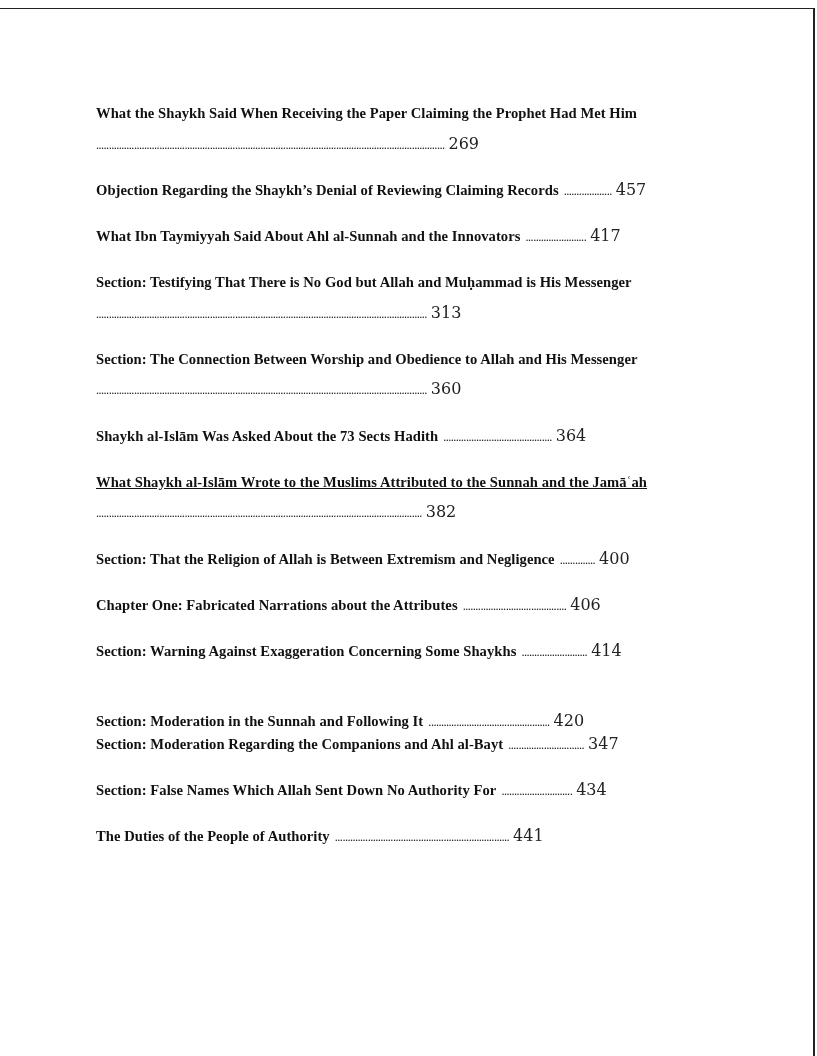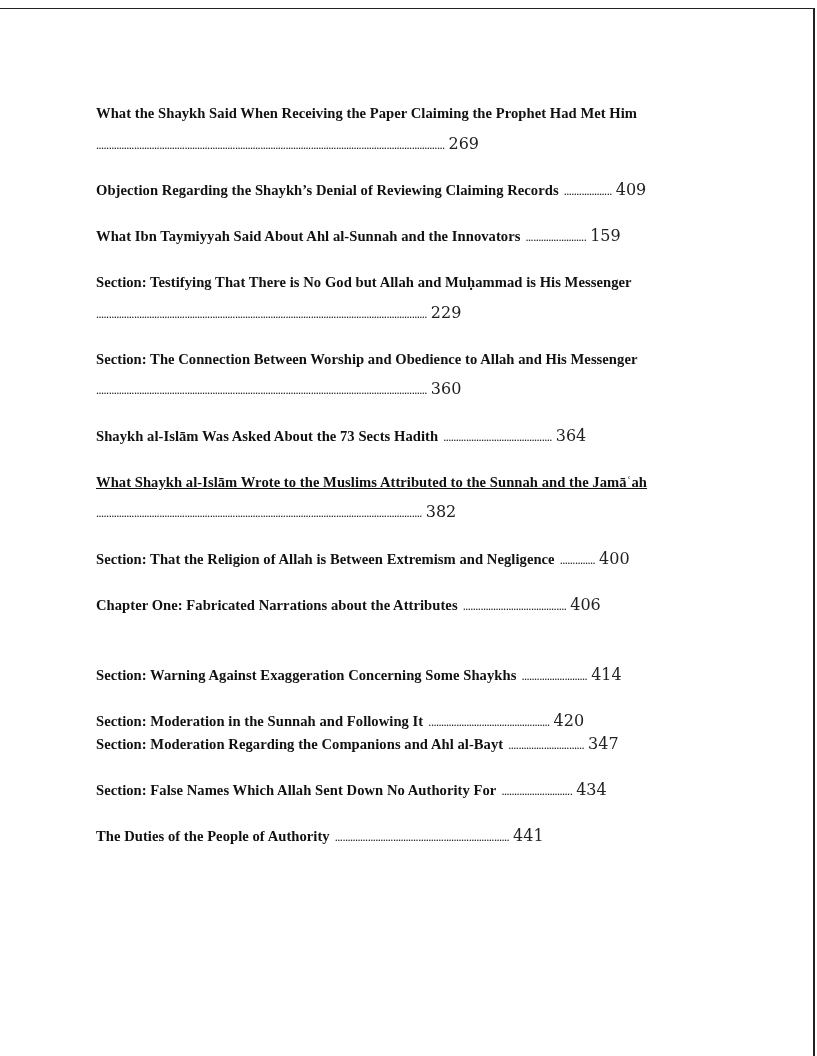--- a/index.html
+++ b/index.html
@@ -66,33 +66,33 @@
 
     <div class="line" style="top:96px;">
       <span class="title">What the Shaykh Said When Receiving the Paper Claiming the Prophet Had Met Him</span>
     </div>
     <div class="line" style="top:127px;">
       <span class="leader">..........................................................................................................................................</span><span class="page-num">269</span>
     </div>
 
     <div class="line" style="top:173px;">
       <span class="title">Objection Regarding the Shaykh’s Denial of Reviewing Claiming Records</span>
-      <span class="leader">...................</span><span class="page-num">409</span>
+      <span class="leader">...................</span><span class="page-num">457</span>
     </div>
 
     <div class="line" style="top:219px;">
       <span class="title">What Ibn Taymiyyah Said About Ahl al-Sunnah and the Innovators</span>
-      <span class="leader">........................</span><span class="page-num">159</span>
+      <span class="leader">........................</span><span class="page-num">417</span>
     </div>
 
     <div class="line" style="top:265px;text-align:center;">
       <span class="title">Section: Testifying That There is No God but Allah and Muḥammad is His Messenger</span>
     </div>
     <div class="line" style="top:296px;">
-      <span class="leader">...................................................................................................................................</span><span class="page-num">229</span>
+      <span class="leader">...................................................................................................................................</span><span class="page-num">313</span>
     </div>
 
     <div class="line" style="top:342px;">
       <span class="title">Section: The Connection Between Worship and Obedience to Allah and His Messenger</span>
     </div>
     <div class="line" style="top:372px;">
       <span class="leader">...................................................................................................................................</span><span class="page-num">360</span>
     </div>
 
     <div class="line" style="top:419px;">
@@ -110,21 +110,21 @@
     <div class="line" style="top:542px;">
       <span class="title">Section: That the Religion of Allah is Between Extremism and Negligence</span>
       <span class="leader">..............</span><span class="page-num">400</span>
     </div>
 
     <div class="line" style="top:588px;">
       <span class="title">Chapter One: Fabricated Narrations about the Attributes</span>
       <span class="leader">.........................................</span><span class="page-num">406</span>
     </div>
 
-    <div class="line" style="top:634px;margin-top:24px;">
+    <div class="line" style="top:634px;">
       <span class="title">Section: Warning Against Exaggeration Concerning Some Shaykhs</span>
       <span class="leader">..........................</span><span class="page-num">414</span>
     </div>
 
     <div class="line" style="top:680px;margin-top:24px;">
       <span class="title">Section: Moderation in the Sunnah and Following It</span>
       <span class="leader">................................................</span><span class="page-num">420</span>
     </div>
 
     <div class="line" style="top:727px;">

